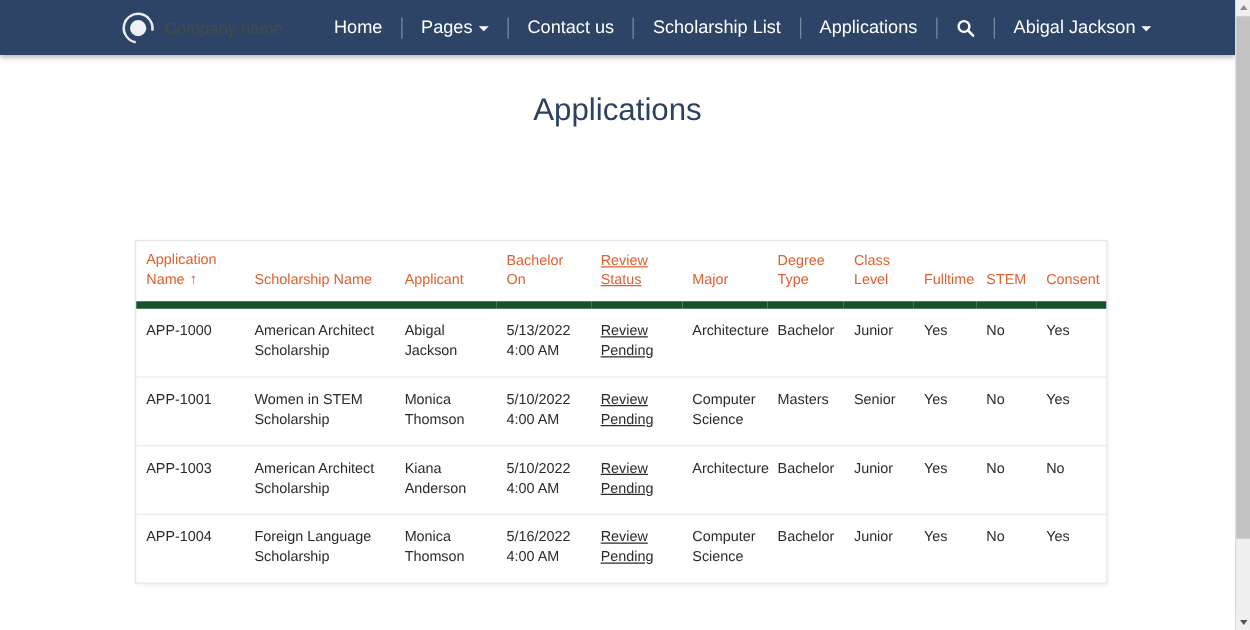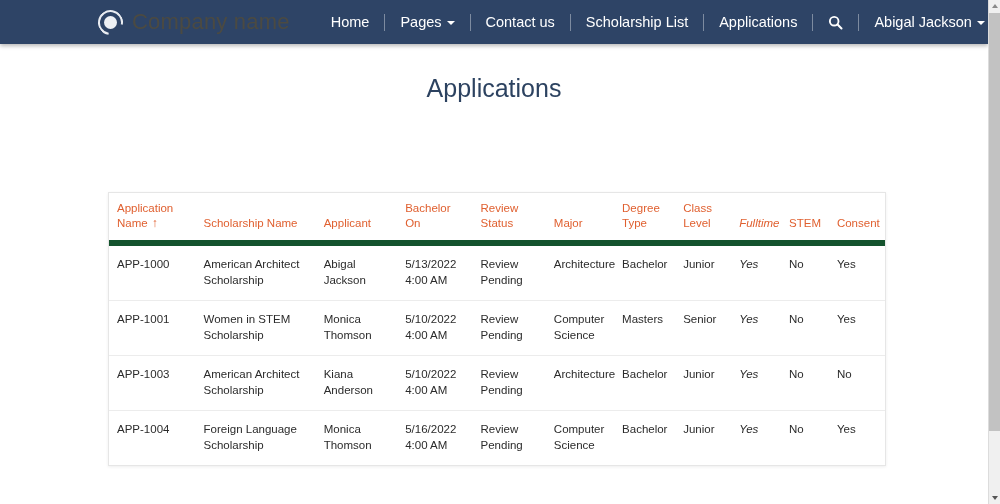--- a/index.html
+++ b/index.html
@@ -48,21 +48,21 @@
   }
   .logo-icon .dot {
     position: absolute;
     left: 6px; top: 6px;
     width: 13px; height: 13px;
     background: #eef1f5;
     border-radius: 50%;
   }
   .brand-name {
     color: #4b4a42;
-    font-size: 22px;
+    font-size: 13px;
     letter-spacing: 0.2px;
     white-space: nowrap;
   }
   .nav-links {
     display: flex;
     align-items: center;
   }
   .nav-link {
     color: #ffffff;
     font-size: 14.5px;
@@ -139,25 +139,25 @@
     color: #e06030;
     font-size: 12px;
     margin-left: 4px;
   }
 
   
   .c0 { width: 85px; }
   .c1 { width: 118px; }
   .c2 { width: 80px; }
   .c3 { width: 74px; }
-  .c4 { width: 72px; }
+  .c4 { width: 72px; text-decoration: underline; }
   .c5 { width: 67px; }
   .c6 { width: 60px; }
   .c7 { width: 55px; }
-  .c8 { width: 49px; font-style: italic; }
+  .c8 { width: 49px; }
   .c9 { width: 47px; }
   .c10 { width: 55px; }
 
   
   .scrollbar {
     position: absolute;
     top: 0; right: 0;
     width: 12px; height: 504px;
     background: #f0f0f0;
     border-left: 1px solid #dcdcdc;

